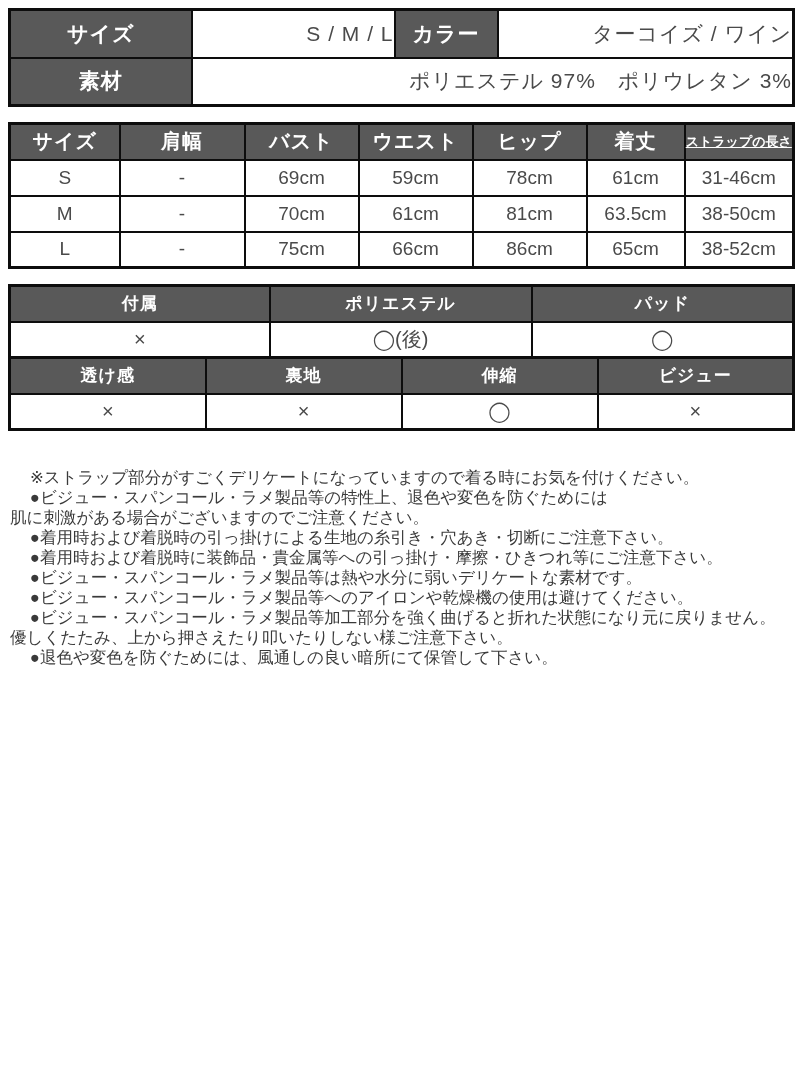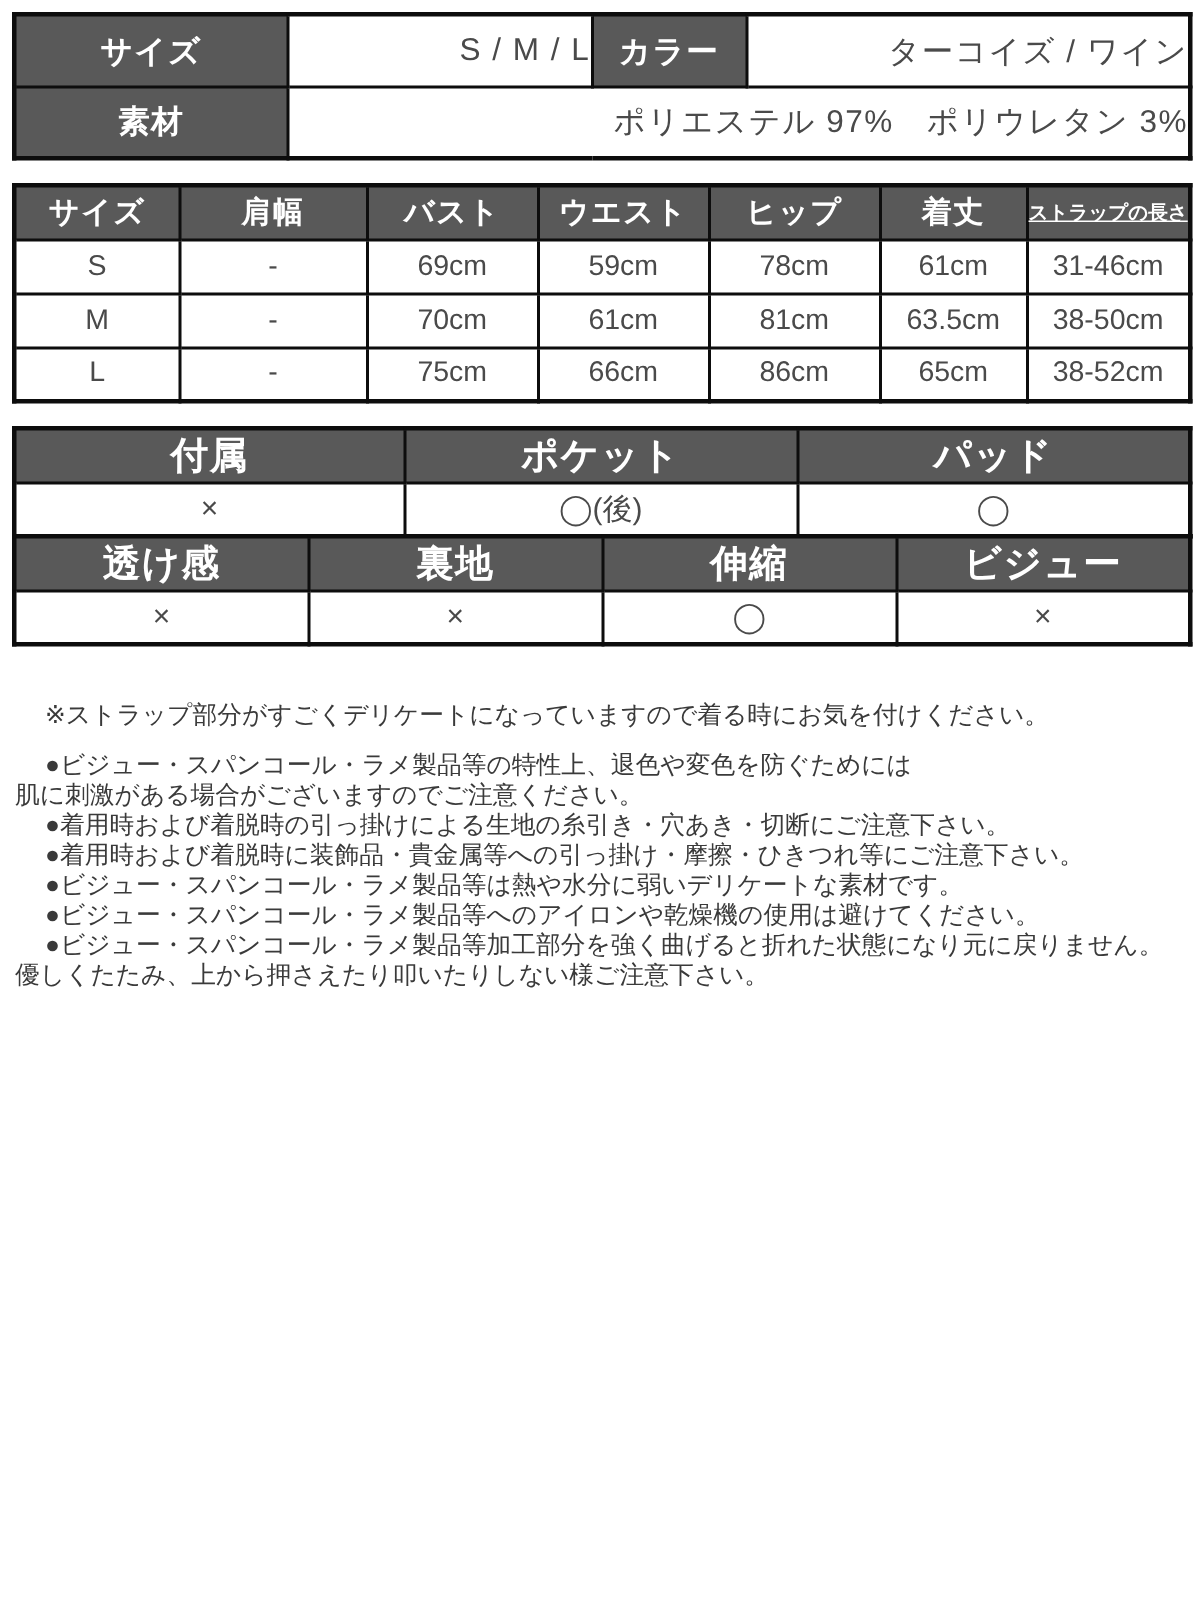--- a/index.html
+++ b/index.html
@@ -32,29 +32,29 @@
   .t2{margin-top:15px;}
   .t2 tr{height:36px;}
   .t2 th{font-size:20px;letter-spacing:1px;}
   .t2 th.small{font-size:13px;letter-spacing:0;text-decoration:underline;}
   .t2 td{font-size:19px;color:var(--data-text);}
 
   
   .t3{margin-top:15px;}
   .t4{margin-top:-3px;padding-left:36px;}
   .t3 tr,.t4 tr{height:36px;}
-  .t3 th,.t4 th{font-size:25px;letter-spacing:1px;}
+  .t3 th,.t4 th{font-size:17px;letter-spacing:1px;}
   .t3 td,.t4 td{font-size:20px;color:var(--data-text);}
 
   
   .notes{margin-top:36px;padding-left:10px;padding-right:6px;
          font-size:16.5px;line-height:20px;color:var(--note-text);}
   .notes .line{white-space:nowrap;}
   .notes .indent{padding-left:20px;}
-  .strap-warning{margin-bottom:13px;}
+  .strap-warning{}
 </style>
 </head>
 <body>
 
 <div class="page">
 
   <table class="t1">
     <colgroup>
         <col style="width:182px">
         <col style="width:203px">
@@ -127,21 +127,21 @@
 
   <table class="t3">
     <colgroup>
         <col style="width:260px">
         <col style="width:262px">
         <col style="width:262px">
       </colgroup>
     <tbody>
         <tr>
       <th>付属</th>
-      <th>ポケット</th>
+      <th>ポリエステル</th>
       <th>パッド</th>
     </tr>
     <tr>
       <td>×</td>
       <td>◯(後)</td>
       <td>◯</td>
     </tr>
   </tbody>
     </table>
 
@@ -171,15 +171,16 @@
   <div class="notes">
     <div class="line indent strap-warning">※ストラップ部分がすごくデリケートになっていますので着る時にお気を付けください。</div>
     <div class="line indent">●ビジュー・スパンコール・ラメ製品等の特性上、退色や変色を防ぐためには</div>
     <div class="line">肌に刺激がある場合がございますのでご注意ください。</div>
     <div class="line indent">●着用時および着脱時の引っ掛けによる生地の糸引き・穴あき・切断にご注意下さい。</div>
     <div class="line indent">●着用時および着脱時に装飾品・貴金属等への引っ掛け・摩擦・ひきつれ等にご注意下さい。</div>
     <div class="line indent">●ビジュー・スパンコール・ラメ製品等は熱や水分に弱いデリケートな素材です。</div>
     <div class="line indent">●ビジュー・スパンコール・ラメ製品等へのアイロンや乾燥機の使用は避けてください。</div>
     <div class="line indent">●ビジュー・スパンコール・ラメ製品等加工部分を強く曲げると折れた状態になり元に戻りません。</div>
     <div class="line">優しくたたみ、上から押さえたり叩いたりしない様ご注意下さい。</div>
+    <div class="line indent">●退色や変色を防ぐためには、風通しの良い暗所にて保管して下さい。</div>
   </div>
 
 </div>
 
 </body></html>

